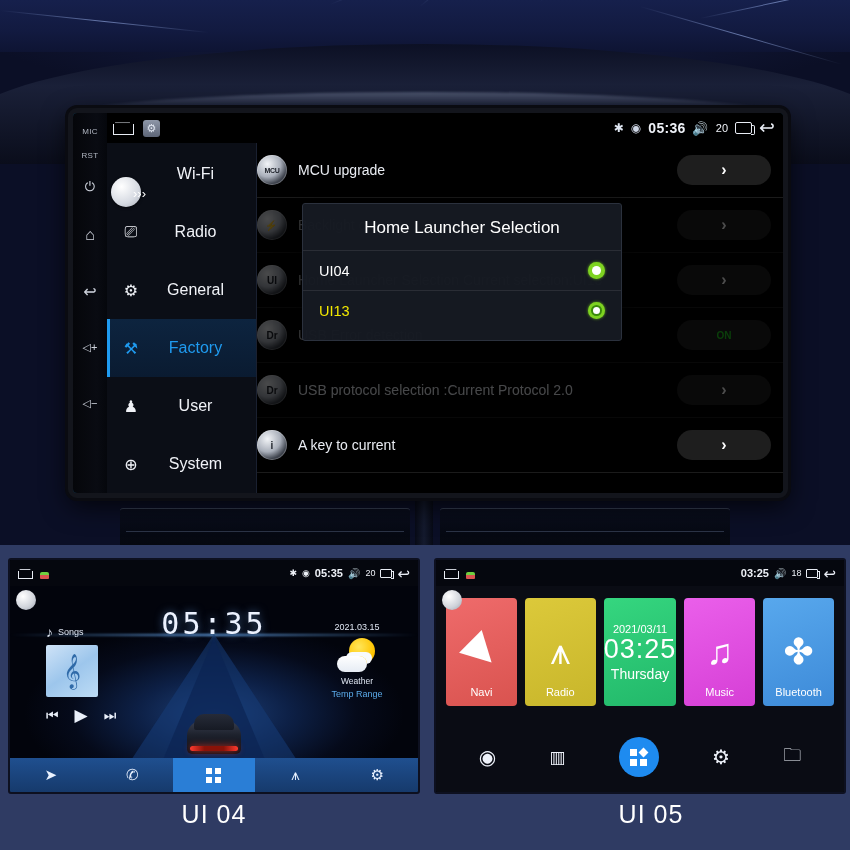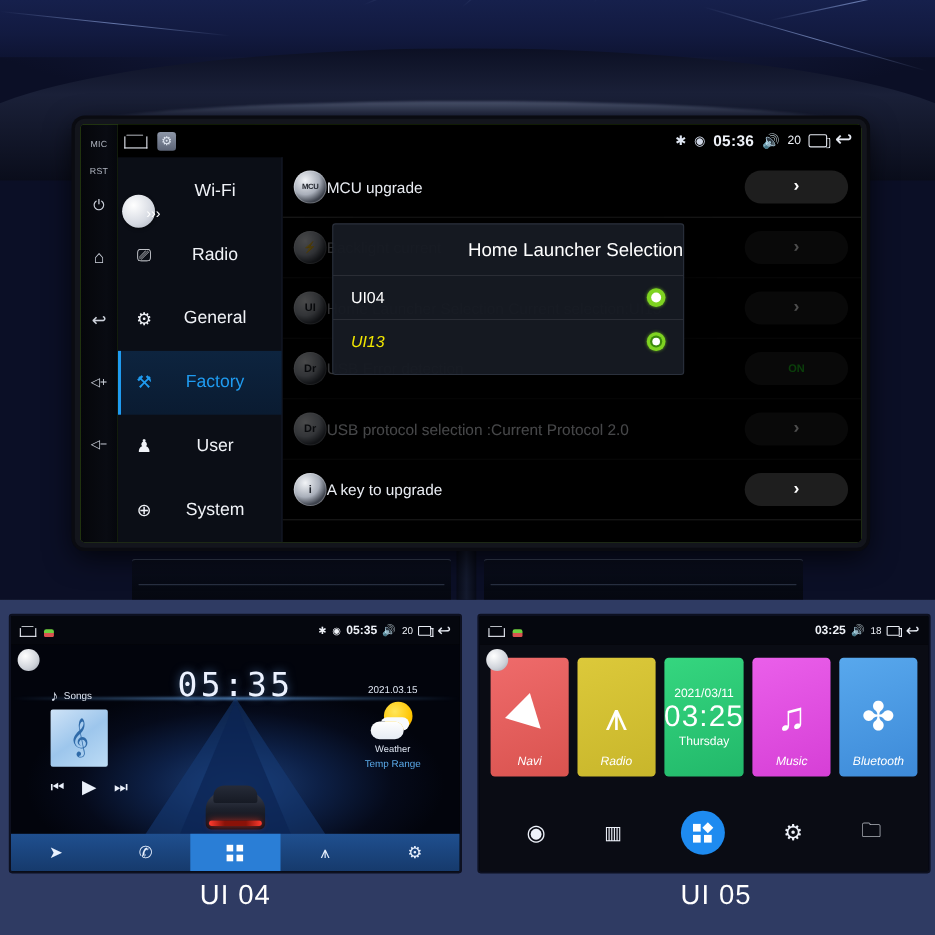--- a/index.html
+++ b/index.html
@@ -43,21 +43,21 @@
   .vent.right{ left:440px; top:508px; width:290px; }
   .vent-line{ position:absolute; left:6px; right:6px; top:22px; height:1px; background:rgba(140,160,200,.28); }
   .console-pillar{
     position:absolute; left:415px; top:500px; width:18px; height:60px;
     background:linear-gradient(90deg,#070a16,#141a2e,#070a16);
   }
 
   
   .headunit{
     position:absolute; left:68px; top:108px; width:720px; height:390px;
-    background:#4d7c0f;
+    background:#0c4a6e;
     border:5px solid #13151c;
     border-radius:9px;
     box-shadow:0 0 0 3px #0a0b11, 0 8px 26px rgba(0,0,0,.75);
     overflow:hidden;
   }
   .hw-rail{
     position:absolute; left:0; top:0; width:34px; height:100%;
     background:linear-gradient(90deg,#05060a 0%,#090b12 70%,#05070c 100%);
     display:flex; flex-direction:column; align-items:center;
     padding-top:6px;
@@ -122,22 +122,22 @@
   .nav-txt{ font-size:16px; flex:1; text-align:center; padding-right:6px;}
   .wifi-knob{
     position:absolute; left:-8px; top:3px; width:30px; height:30px; border-radius:50%;
     background:radial-gradient(circle at 35% 32%, #ffffff, #d6dae2 60%, #a8adb8);
     box-shadow:0 1px 3px rgba(0,0,0,.6);
   }
 
   
   .settings-list{ flex:1; background:#000; position:relative; }
   .srow{
-    height:55px; display:flex; align-items:center; padding:0 12px 0 10px;
-    border-bottom:1px solid #1b1b1b; color:#e9ecf2; gap:0;
+    height:55px; display:flex; align-items:center; padding:0 12px 0 0;
+    border-bottom:1px solid #1b1b1b; color:#e9ecf2; gap:11px;
   }
   .srow-ico{
     width:30px; height:30px; border-radius:50%;
     background:radial-gradient(circle at 35% 30%, #f2f4f7 0%, #a9afba 45%, #40454f 70%, #1a1d24 100%);
     display:flex; align-items:center; justify-content:center;
     font-size:10px; color:#20242c; font-weight:bold; flex:0 0 30px;
     box-shadow:inset 0 0 0 1px rgba(255,255,255,.25);
   }
   .srow-ico.mcu{ font-size:7px; letter-spacing:-.3px;}
   .srow-txt{ flex:1; font-size:14px; }
@@ -152,29 +152,29 @@
   
   .dialog{
     position:absolute; left:195px; top:90px; width:320px;
     background:rgba(22,26,34,.97);
     border:1px solid #2b313d;
     border-radius:3px;
     box-shadow:0 6px 24px rgba(0,0,0,.8);
     z-index:20;
   }
   .dlg-title{
-    text-align:right; color:#fff; font-size:17px; padding:14px 0 12px;
+    text-align:center; color:#fff; font-size:17px; padding:14px 0 12px;
   }
   .dlg-item{
     display:flex; align-items:center; padding:0 16px; height:40px;
     border-top:1px solid rgba(255,255,255,.09);
     color:#fff; font-size:14.5px;
   }
   .dlg-item:first-of-type{ border-top:none; }
-  .dlg-item.sel{ color:#f3e800;font-style:italic; }
+  .dlg-item.sel{ color:#f3e800; }
   .radio{
     margin-left:auto; width:17px; height:17px; border-radius:50%;
     background:#7ed321; display:flex; align-items:center; justify-content:center;
     box-shadow:0 0 3px rgba(126,211,33,.8);
   }
   .radio i{ width:9px; height:9px; border-radius:50%; background:#ffffff; display:block;}
   .radio.checked i{ width:7px; height:7px; background:#fff; box-shadow:0 0 0 2px #3a8a0a;}
   .dlg-pad{ height:10px; }
 
   
@@ -300,24 +300,24 @@
     position:absolute; left:0; top:26px; right:0; bottom:0;
     background:#0a0c14;
   }
   .tiles{ display:flex; gap:8px; padding:12px 10px 0; }
   .tile{
     flex:1; height:108px; border-radius:4px; position:relative;
     display:flex; flex-direction:column; align-items:center; justify-content:center;
     color:#fff;
   }
   .tile-ico{ font-size:36px; line-height:1; }
-  .tile-lbl{ position:absolute; bottom:8px; font-size:11px;font-style:italic; }
+  .tile-lbl{ position:absolute; bottom:8px; font-size:11px; }
   .tile-date{ font-size:11px; margin-bottom:1px;}
   .tile-time{ font-size:27px; font-weight:300; letter-spacing:1px; line-height:1;}
-  .tile-day{ font-size:11px; margin-top:3px;}
+  .tile-day{ font-size:14px; margin-top:3px;}
   .navi-tri{
     width:0;height:0;border-left:16px solid transparent;border-right:16px solid transparent;
     border-bottom:30px solid #fff; transform:rotate(135deg);
     position:relative;
   }
   .ui05-dock{
     position:absolute; left:0; right:0; bottom:6px; height:58px;
     display:flex; align-items:center; justify-content:space-around; padding:0 16px;
     color:#eef2fa; font-size:20px;
   }
@@ -462,21 +462,21 @@
         </div>
 
         <div class="srow dim">
           <span class="srow-ico">Dr</span>
           <span class="srow-txt">USB protocol selection :Current Protocol 2.0</span>
           <span class="srow-btn">›</span>
         </div>
 
         <div class="srow">
           <span class="srow-ico">i</span>
-          <span class="srow-txt">A key to upgrade</span>
+          <span class="srow-txt">A key to current</span>
           <span class="srow-btn">›</span>
         </div>
 
       </div>
     </div>
 
     <div class="dialog">
       <div class="dlg-title">Home Launcher Selection</div>
       <div class="dlg-item">
         <span>UI04</span>

